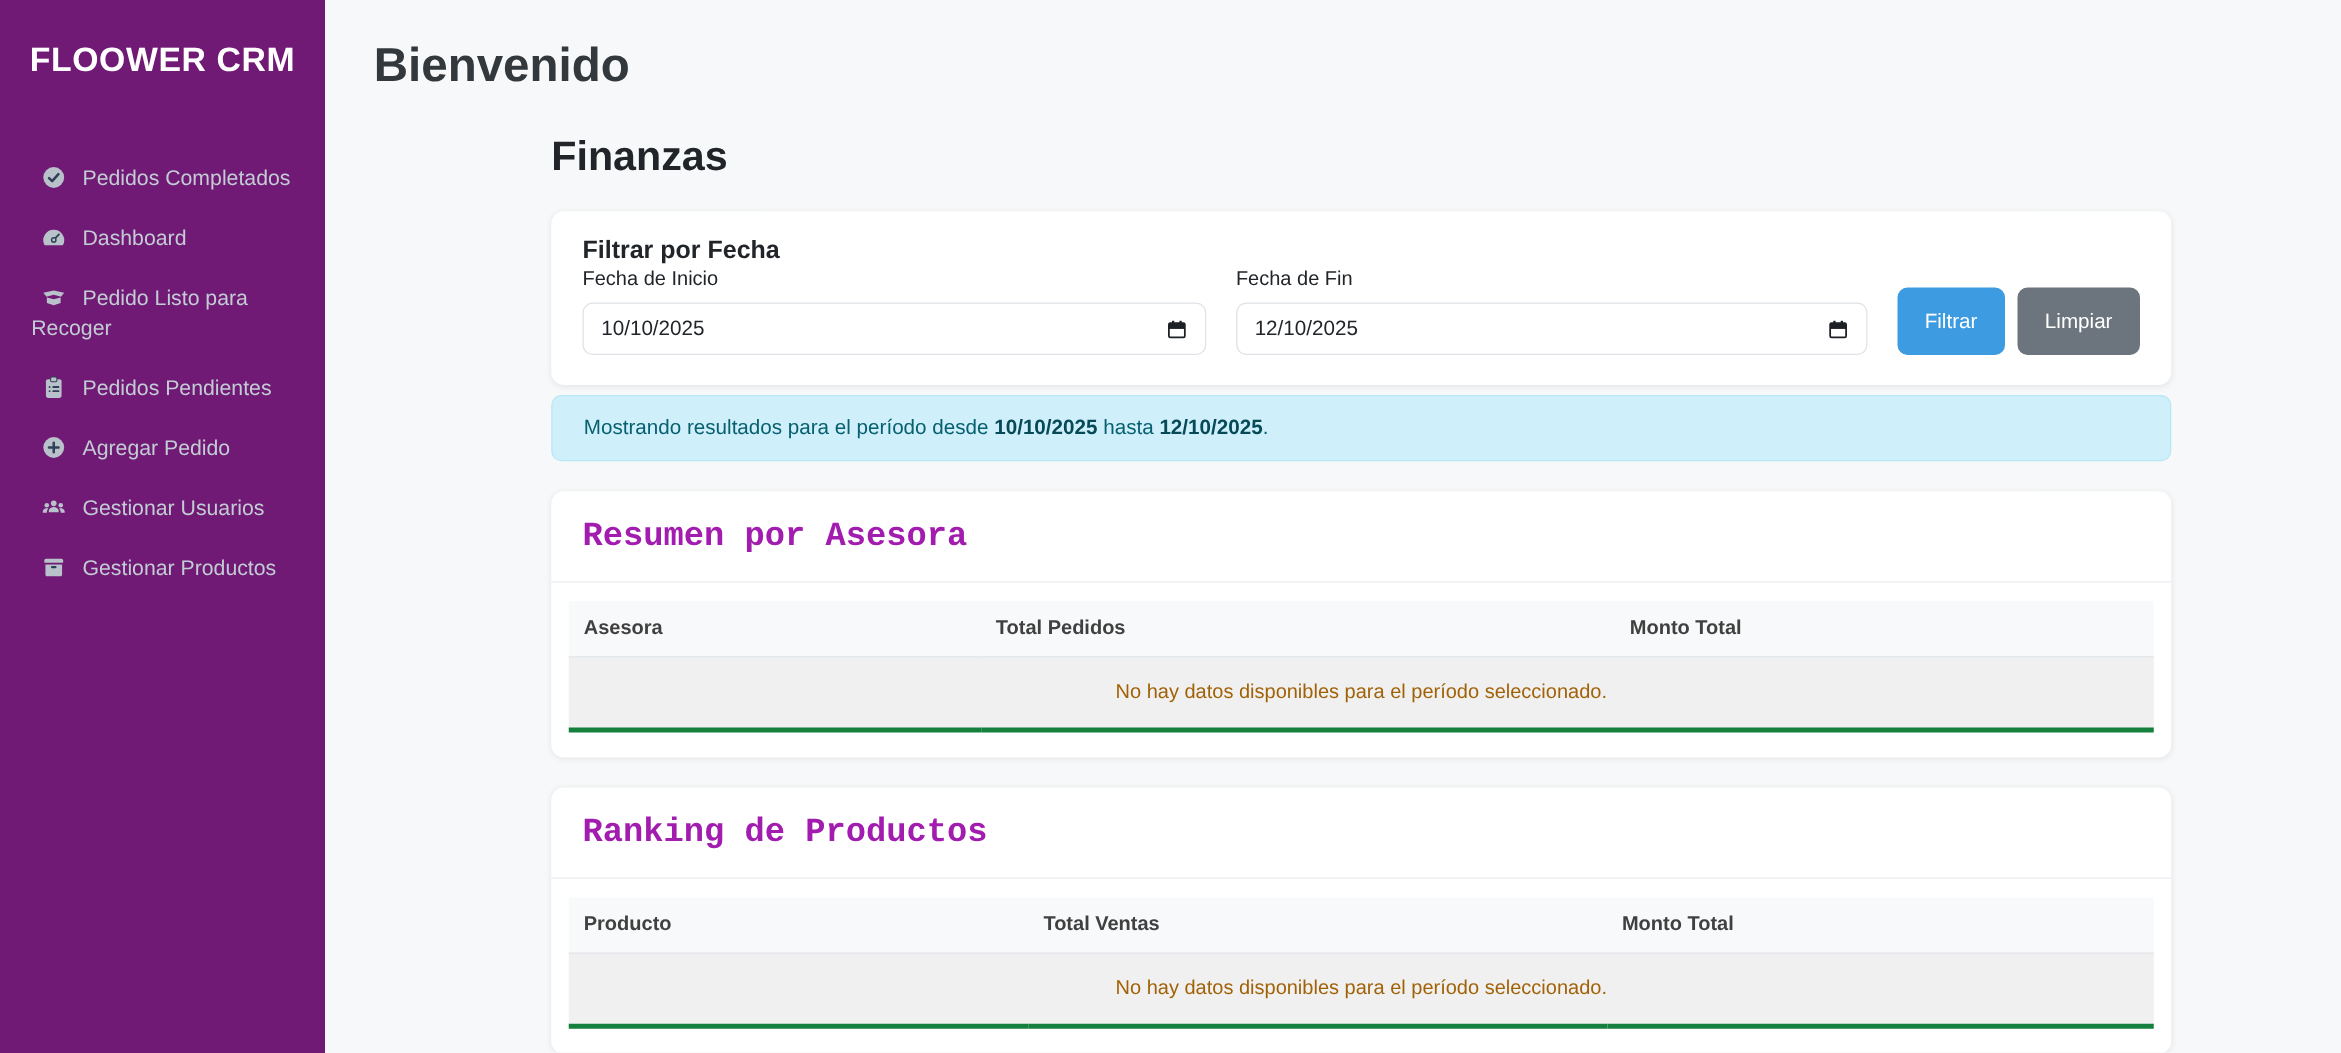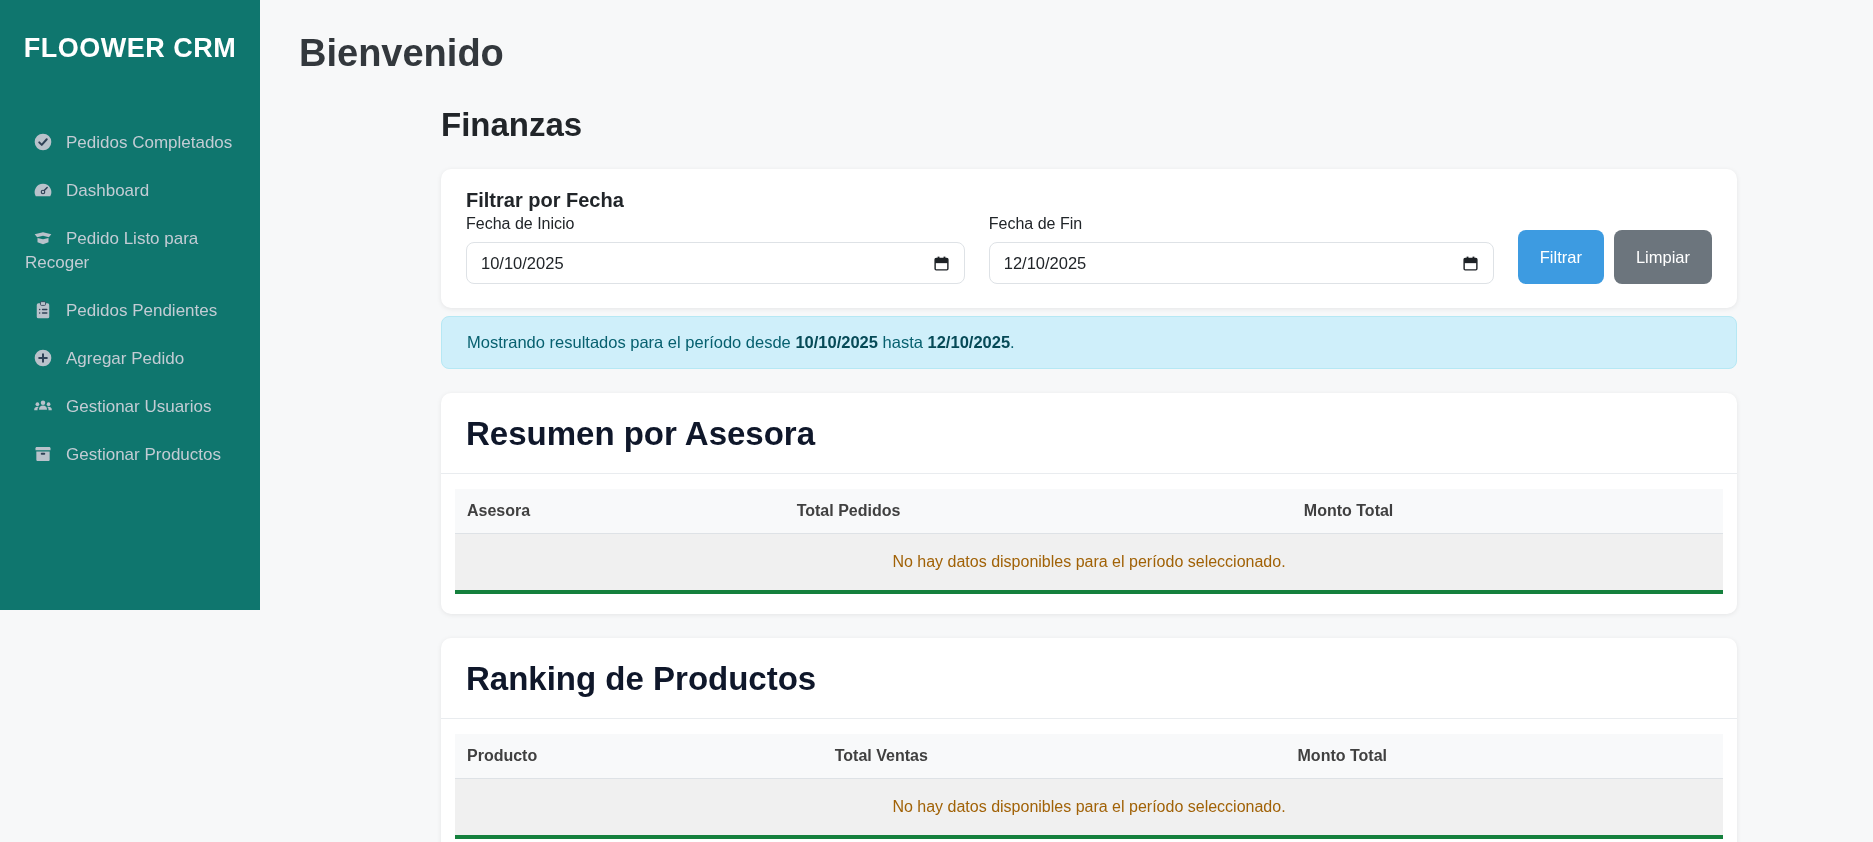--- a/index.html
+++ b/index.html
@@ -4,22 +4,22 @@
 <style>
   * { box-sizing: border-box; margin: 0; padding: 0; }
   html,body { width:1873px; height:842px; overflow:hidden; }
   body {
     font-family: "Liberation Sans", sans-serif;
     background:#f7f8f9;
     color:#212529;
   }
   
   .sidebar {
-    position:fixed; left:0; top:0; width:260px; height:610px;
-    background:#0f766e;
+    position:fixed; left:0; top:0; width:260px; height:842px;
+    background:#701a75;
   }
   .brand {
     color:#ffffff; font-size:27px; font-weight:700; letter-spacing:.5px;
     text-align:center; padding-top:30px; line-height:36px;
   }
   .nav { margin-top:53px; padding:0 25px; }
   .nav a {
     display:block; text-decoration:none; color:#c3ccd4;
     font-size:17px; line-height:24px; padding:12px 0; cursor:pointer;
   }
@@ -60,21 +60,21 @@
   .btn-limpiar { background:#6c757d; }
   
   .alert {
     margin-top:8px; background:#cfeffa; border:1px solid #b6e8f4;
     border-radius:8px; padding:16px 25px; font-size:16.5px; color:#07606f;
   }
   .alert b { font-weight:700; color:#064a57; }
   
   .data-card { margin-top:24px; }
   .data-card .card-header { padding:22px 25px 20px 25px; border-bottom:1px solid #e9ecef; }
-  .data-card h3 { font-size:33px; font-weight:700; color:#0f172a; }
+  .data-card h3 { font-size:27px; font-weight:700; color:#a21caf;font-family:Liberation Mono, monospace; }
   .data-card .card-body { padding:15px 14px 20px 14px; }
   table { width:100%; border-collapse:collapse; font-size:16px; }
   thead th {
     background:#f8f9fa; text-align:left; font-weight:700; color:#404040;
     padding:13px 12px; border-bottom:1px solid #dee2e6;
   }
   tbody td {
     background:#f0f0f0; text-align:center; color:#a16207;
     padding:19px 12px; border-bottom:4px solid #15803d;
   }

